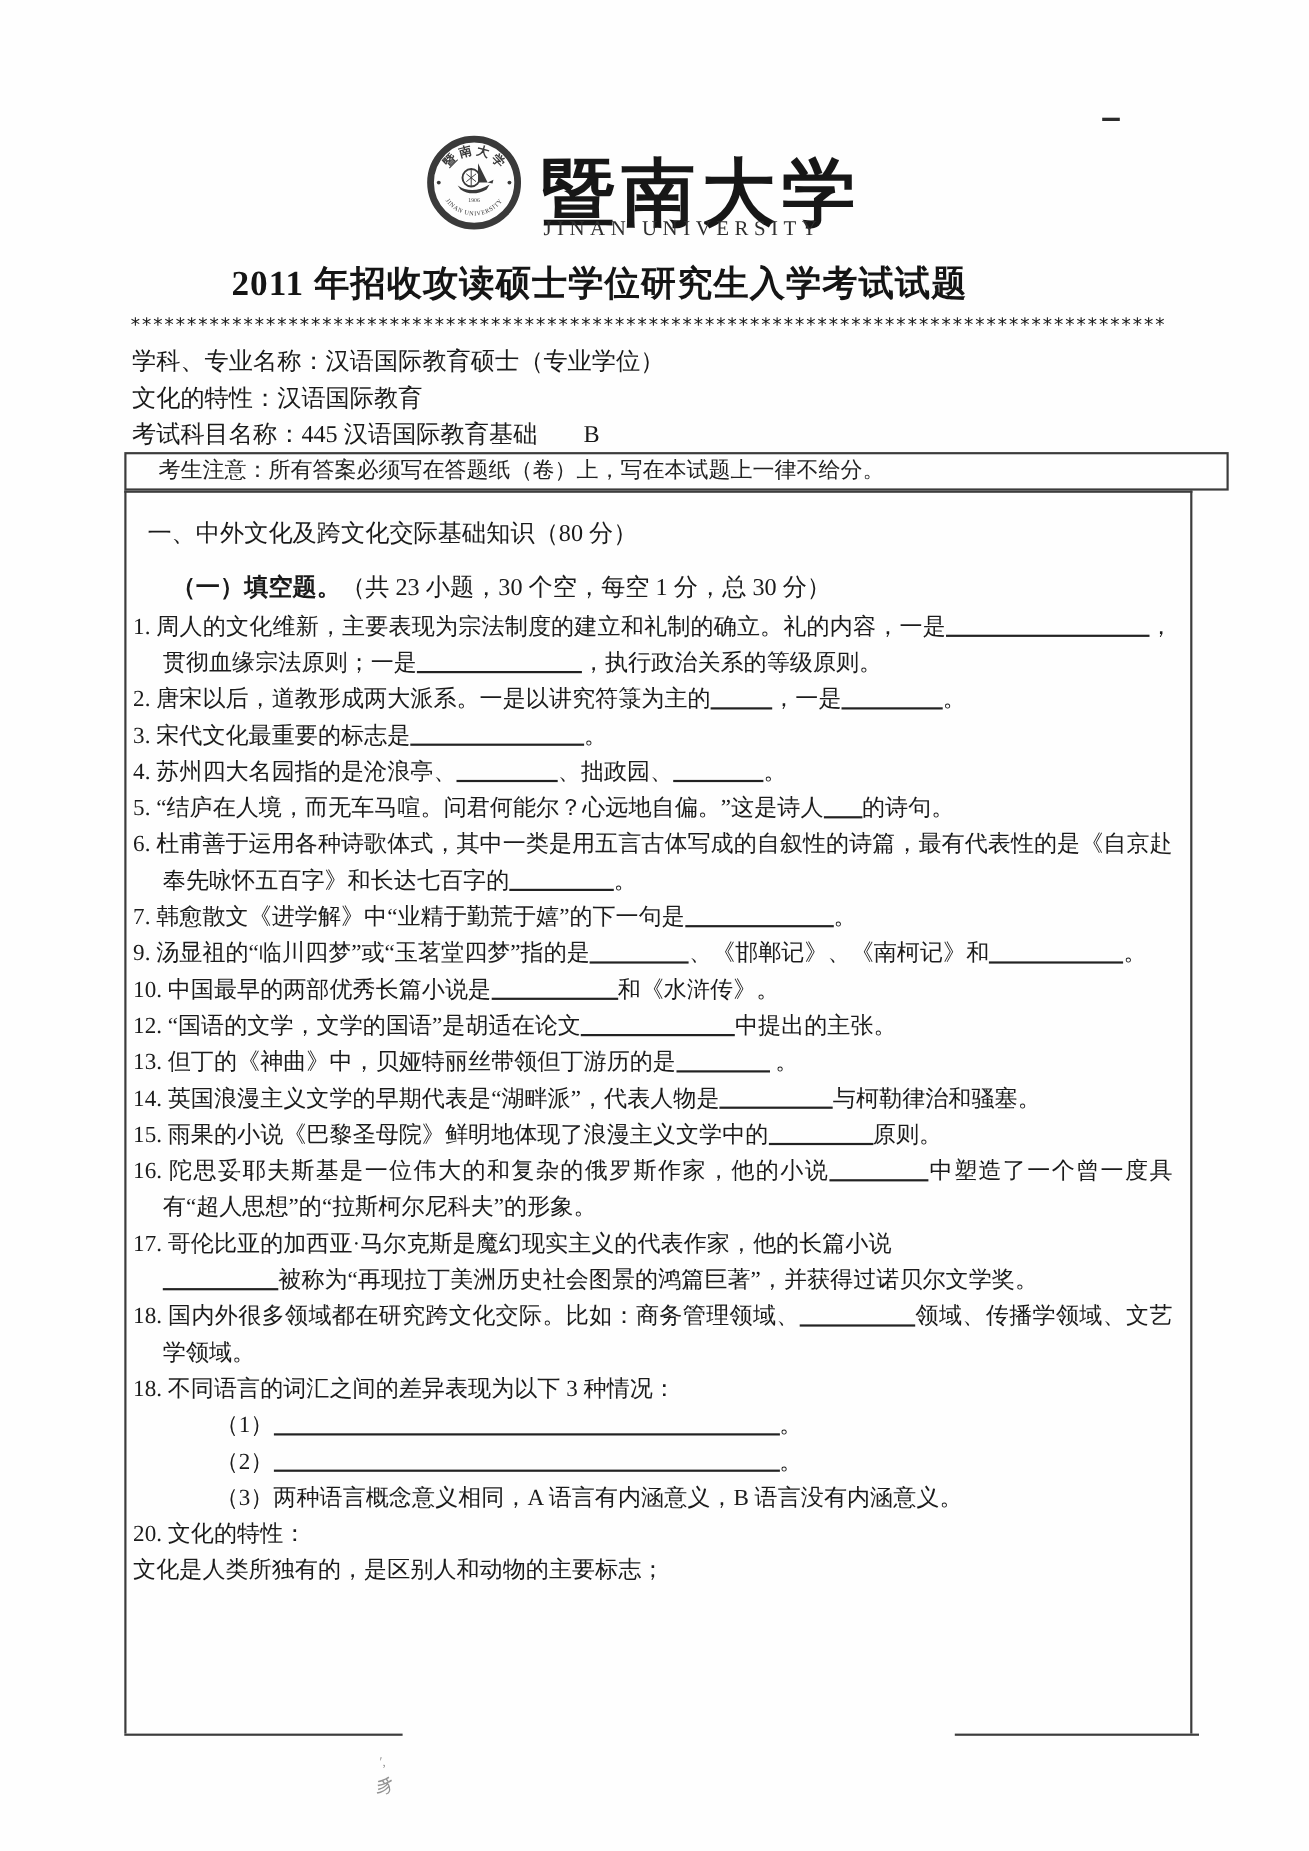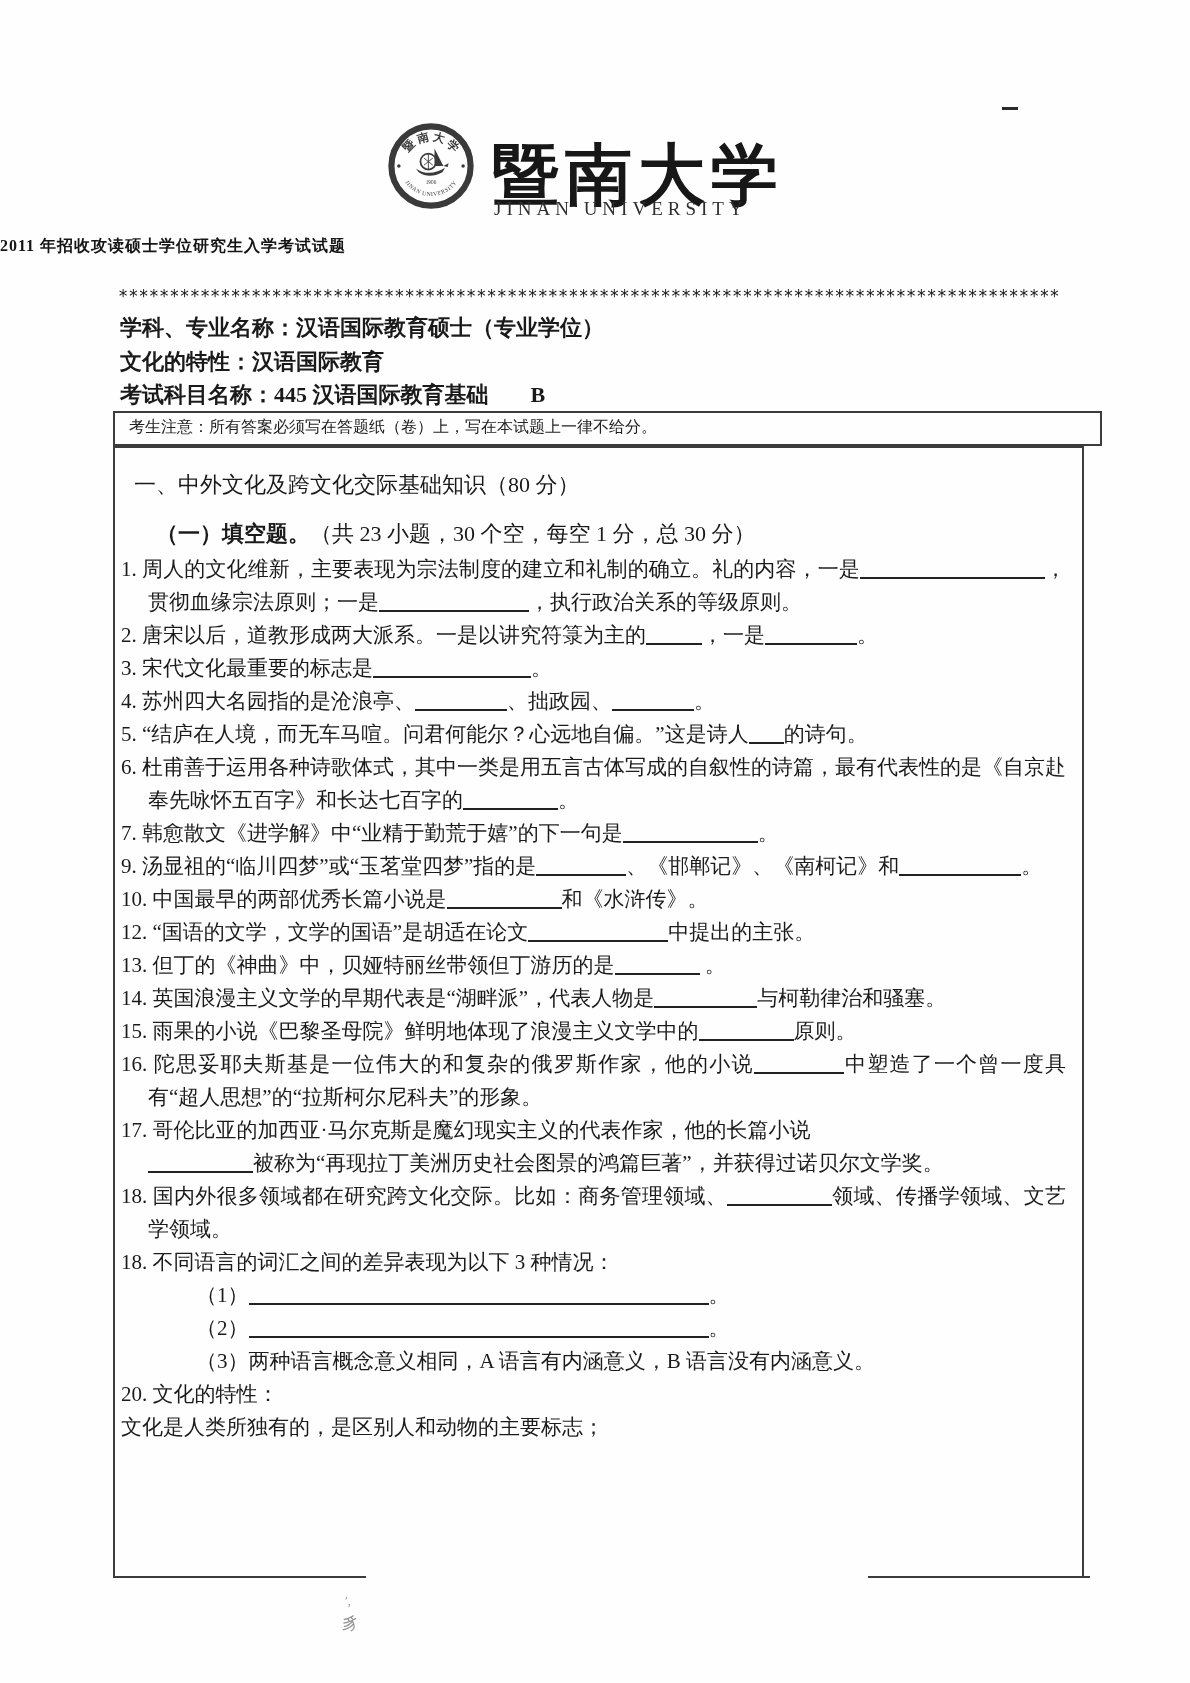--- a/index.html
+++ b/index.html
@@ -19,39 +19,39 @@
   .uni-cn{
     position:absolute;left:492px;top:130px;
     font-size:67px;font-weight:bold;letter-spacing:6px;color:#171717;
     font-family:"Liberation Serif","DejaVu Serif",serif;
   }
   .uni-en{
     position:absolute;left:494px;top:198px;
     font-size:19px;letter-spacing:5px;color:#2f2f2f;
   }
   .exam-title{
-    position:absolute;left:0;top:236px;width:1090px;
-    font-size:16px;font-weight:bold;color:#151515;letter-spacing:1px;
+    position:absolute;left:0;top:236px;width:1090px;text-align:center;
+    font-size:32px;font-weight:bold;color:#151515;letter-spacing:1px;
   }
   .star-line{
     position:absolute;left:118px;top:286px;width:950px;height:22px;
     font-family:"DejaVu Sans Mono",monospace;font-size:17px;color:#161616;
     white-space:nowrap;overflow:hidden;letter-spacing:0px;
   }
   
-  .meta{position:absolute;left:120px;top:311px;font-size:22px;line-height:33.5px;color:#1a1a1a;font-weight:bold;}
+  .meta{position:absolute;left:120px;top:311px;font-size:22px;line-height:33.5px;color:#1a1a1a;}
   .meta .row{white-space:nowrap;}
   .paper-code{display:inline-block;margin-left:42px;}
   
   .notice-box{
     position:absolute;left:113px;top:411px;width:971px;height:31px;
     border:2px solid #3c3c3c;
-    font-size:16px;line-height:31px;color:#222;
-    padding-left:14px;
-    white-space:nowrap;overflow:hidden;font-family:Liberation Mono, monospace;
+    font-size:20px;line-height:31px;color:#222;
+    padding-left:29px;
+    white-space:nowrap;overflow:hidden;
   }
   
   .content-box{
     position:absolute;left:113px;top:446px;width:971px;height:1130px;
     border-left:2px solid #3c3c3c;border-right:2px solid #3c3c3c;border-top:2px solid #3c3c3c;
     padding:20px 16px 0 1px;
     box-sizing:border-box;
   }
   .bottom-seg{position:absolute;height:2px;background:#3c3c3c;top:1576px;}
   .bottom-seg.left{left:113px;width:253px;}

